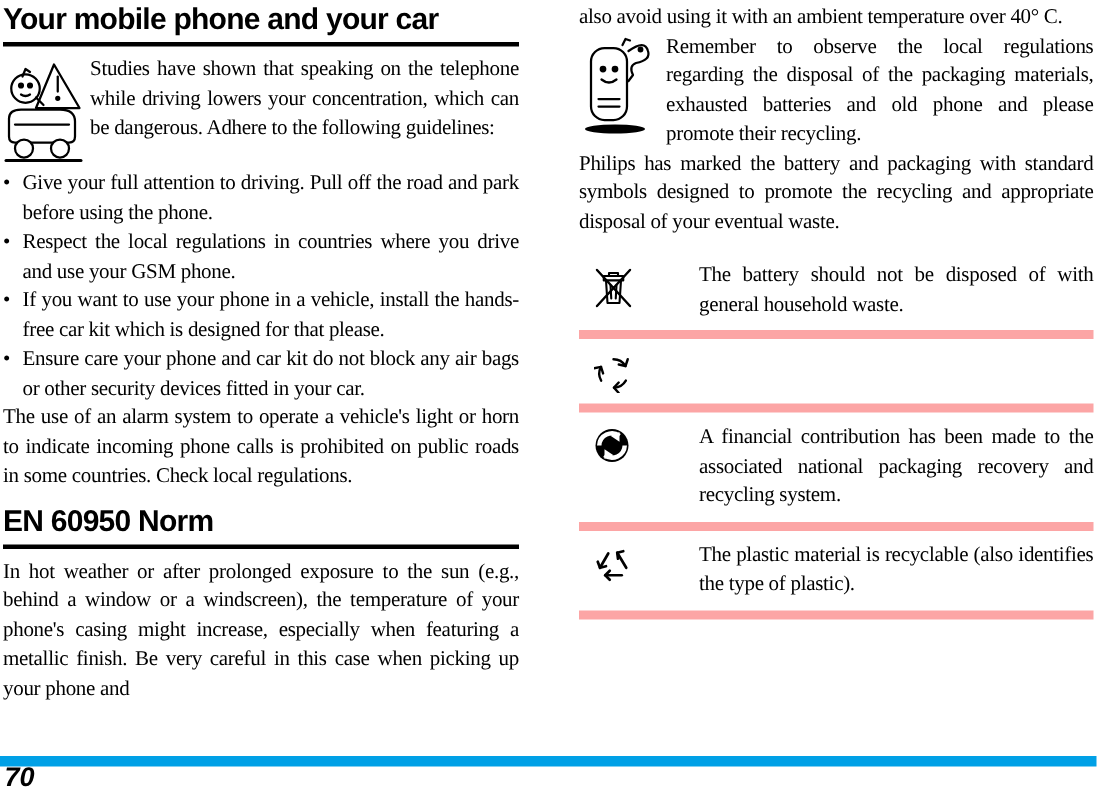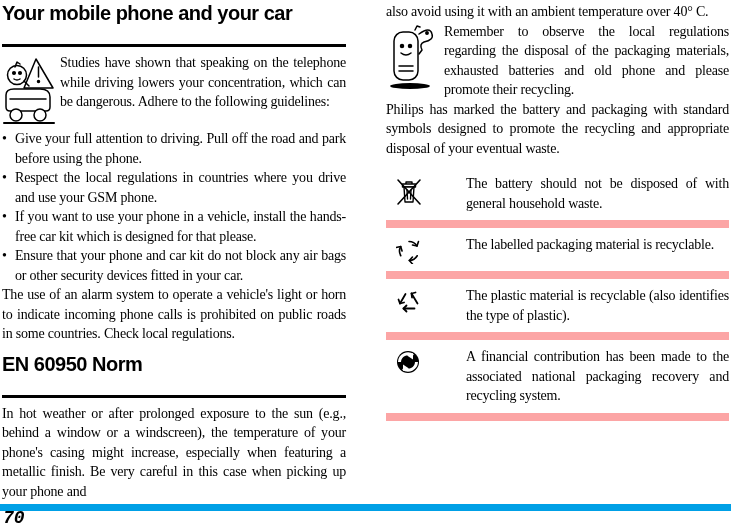--- a/index.html
+++ b/index.html
@@ -8,37 +8,37 @@
     background:#ffffff;color:#000;
     font-family:"Liberation Serif",serif;
     font-size:14px;line-height:19.5px;letter-spacing:-0.2px;
   }
   .col{position:absolute;top:2px;}
   .col-left{left:2px;width:344px;}
   .col-right{left:386px;width:343px;}
   .heading{
     font-family:"Liberation Sans",sans-serif;font-weight:700;
     font-size:20px;line-height:23px;letter-spacing:-0.5px;
-    border-bottom:3px solid #000;padding-bottom:19px;margin:0 0 6px 0;
+    border-bottom:3px solid #000;padding-bottom:3px;margin:0 0 6px 0;
   }
   .heading.mt{margin-top:9px;}
   p.body{margin:0;text-align:justify;}
   .icon-para{display:flex;align-items:flex-start;margin:0 0 0 0;justify-content:space-between;}
   .icon-box{flex:0 0 58px;padding-top:2px;}
   .icon-para .txt{flex:1;text-align:justify;}
   .bullet{position:relative;padding-left:13px;text-align:justify;margin:0;}
   .bullet .dot{position:absolute;left:0;top:0;}
   .sym-table{margin-top:9px;}
-  .sym-row{display:flex;border-bottom:8px solid #fca5a5;padding:7px 0 7px 0;}
+  .sym-row{display:flex;border-bottom:6px solid #fca5a5;padding:7px 0 7px 0;}
   .sym-icon{flex:0 0 70px;padding-left:10px;padding-top:3px;}
   .sym-text{flex:1;text-align:justify;}
   .footer-bar{position:absolute;left:0;top:504px;width:731px;height:7px;background:#00A0E6;}
   .page-num{
     position:absolute;left:3px;top:508px;
-    font-family:Liberation Mono, monospace;font-weight:700;font-style:italic;
+    font-family:Liberation Sans, sans-serif;font-weight:700;font-style:italic;
     font-size:18px;line-height:20px;letter-spacing:0;
   }
   svg{display:block;}
 </style>
 </head>
 <body>
 
 <div class="col col-left">
   <div class="heading">Your mobile phone and your car</div>
 
@@ -71,21 +71,21 @@
   <div class="bullet">
     <span class="dot">•</span>
     <span>Respect the local regulations in countries where you drive and use your GSM phone.</span>
   </div>
   <div class="bullet">
     <span class="dot">•</span>
     <span>If you want to use your phone in a vehicle, install the hands-free car kit which is designed for that please.</span>
   </div>
   <div class="bullet">
     <span class="dot">•</span>
-    <span>Ensure that your phone and car kit do not block any air bags or other security devices fitted in your car.</span>
+    <span>Ensure care your phone and car kit do not block any air bags or other security devices fitted in your car.</span>
   </div>
 
   <p class="body">The use of an alarm system to operate a vehicle's light or horn to indicate incoming phone calls is prohibited on public roads in some countries. Check local regulations.</p>
 
   <div class="heading mt">EN 60950 Norm</div>
   <p class="body">In hot weather or after prolonged exposure to the sun (e.g., behind a window or a windscreen), the temperature of your phone's casing might increase, especially when featuring a metallic finish. Be very careful in this case when picking up your phone and</p>
 </div>
 
 <div class="col col-right">
   <p class="body">also avoid using it with an ambient temperature over 40° C.</p>
@@ -135,47 +135,46 @@
           <g transform="rotate(120 13 13)">
             <path d="M13 3.5 A9.5 9.5 0 0 1 21 8"></path>
             <path d="M21 8 L22.5 3.5 M21 8 L16.5 7"></path>
           </g>
           <g transform="rotate(240 13 13)">
             <path d="M13 3.5 A9.5 9.5 0 0 1 21 8"></path>
             <path d="M21 8 L22.5 3.5 M21 8 L16.5 7"></path>
           </g>
         </svg>
       </div>
-      <div class="sym-text">The labelled packaging material is recyclable.</div>
+    </div>
+
+    <div class="sym-row">
+      <div class="sym-icon">
+        <svg width="24" height="24" viewBox="0 0 24 24">
+          <circle cx="12" cy="12" r="11" fill="#000"></circle>
+          <path d="M3.5 12 A8.5 8.5 0 0 1 17 5.5" fill="none" stroke="#fff" stroke-width="3"></path>
+          <path d="M17 9.5 L17 3 L11 5.5 Z" fill="#fff"></path>
+          <path d="M20.5 12 A8.5 8.5 0 0 1 7 18.5" fill="none" stroke="#fff" stroke-width="3"></path>
+          <path d="M7 14.5 L7 21 L13 18.5 Z" fill="#fff"></path>
+        </svg>
+      </div>
+      <div class="sym-text">A financial contribution has been made to the associated national packaging recovery and recycling system.</div>
     </div>
 
     <div class="sym-row">
       <div class="sym-icon">
         <svg width="26" height="24" viewBox="0 0 26 24" fill="none" stroke="#000" stroke-width="1.8" stroke-linejoin="round" stroke-linecap="round">
           <path d="M9.5 5 L4 14.5"></path>
           <path d="M4 14.5 L2.5 10.5 M4 14.5 L8 13.5"></path>
           <path d="M15.5 4.5 L21.5 14.5"></path>
           <path d="M15.5 4.5 L19.5 3.5 M15.5 4.5 L16 8.5"></path>
           <path d="M18.5 19.5 L7.5 19.5"></path>
           <path d="M7.5 19.5 L10.5 16.5 M7.5 19.5 L10.5 22.5"></path>
         </svg>
       </div>
       <div class="sym-text">The plastic material is recyclable (also identifies the type of plastic).</div>
     </div>
 
-    <div class="sym-row">
-      <div class="sym-icon">
-        <svg width="24" height="24" viewBox="0 0 24 24">
-          <circle cx="12" cy="12" r="11" fill="#000"></circle>
-          <path d="M3.5 12 A8.5 8.5 0 0 1 17 5.5" fill="none" stroke="#fff" stroke-width="3"></path>
-          <path d="M17 9.5 L17 3 L11 5.5 Z" fill="#fff"></path>
-          <path d="M20.5 12 A8.5 8.5 0 0 1 7 18.5" fill="none" stroke="#fff" stroke-width="3"></path>
-          <path d="M7 14.5 L7 21 L13 18.5 Z" fill="#fff"></path>
-        </svg>
-      </div>
-      <div class="sym-text">A financial contribution has been made to the associated national packaging recovery and recycling system.</div>
-    </div>
-
   </div>
 </div>
 
 <div class="footer-bar"></div>
 <div class="page-num">70</div>
 
 </body></html>

